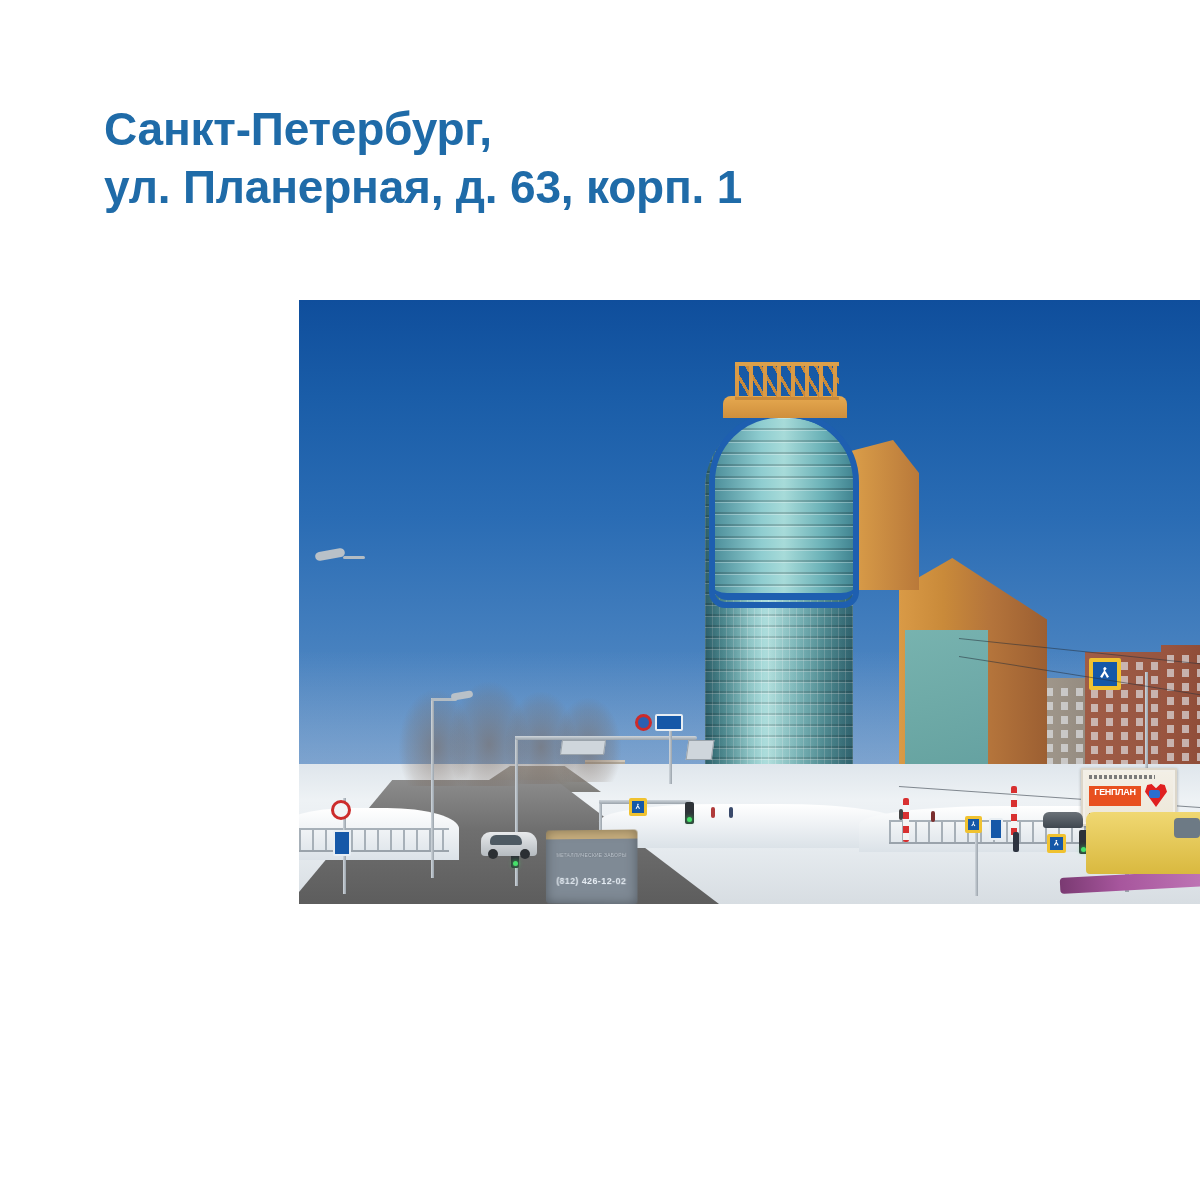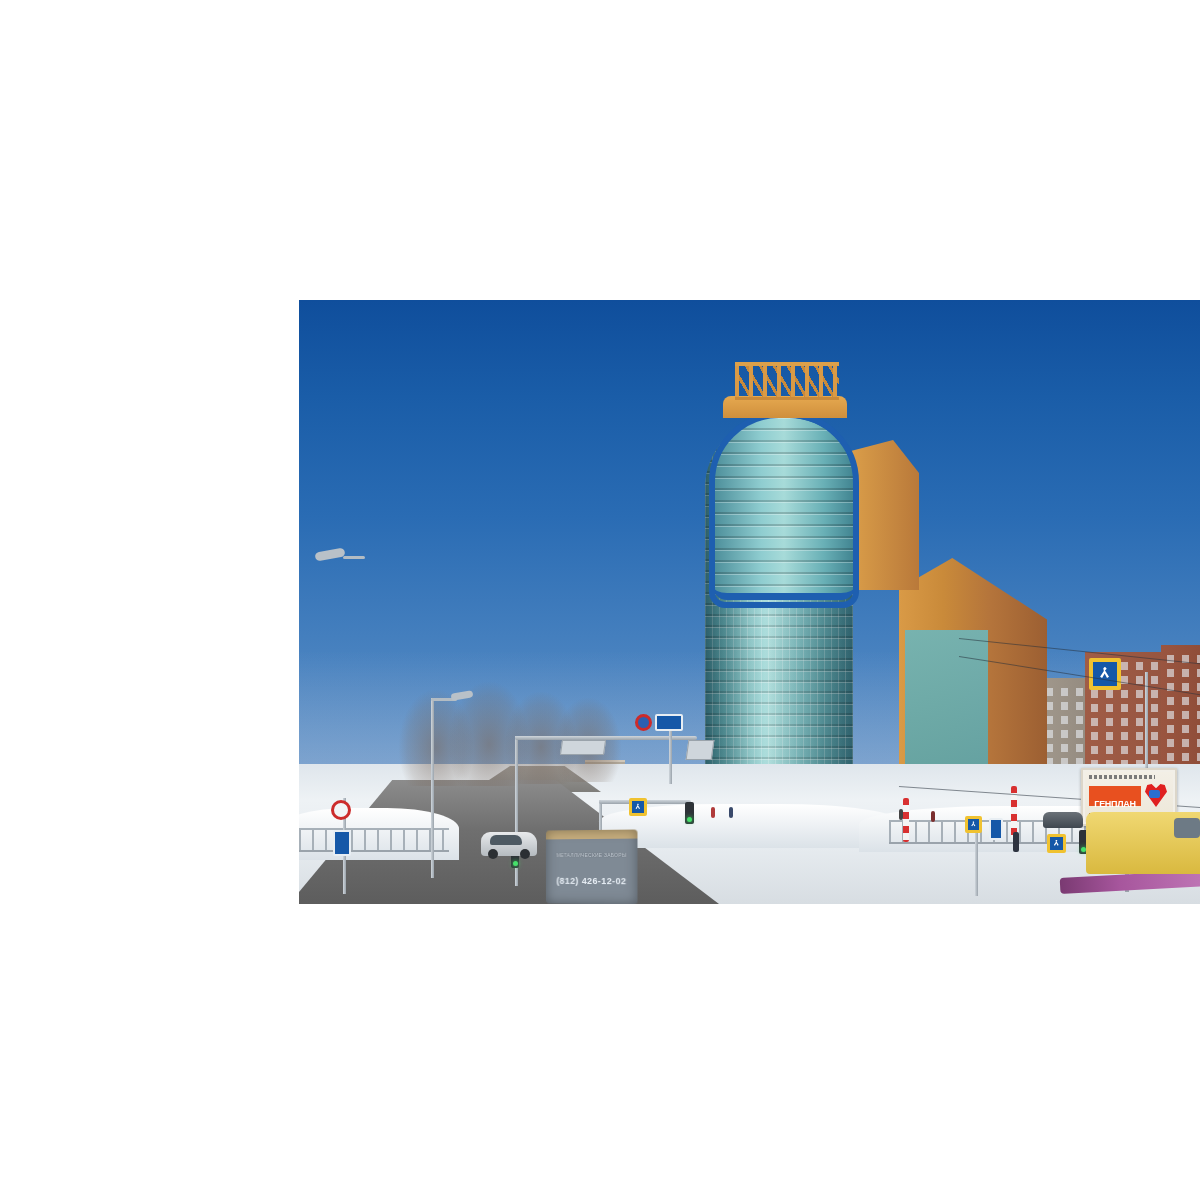--- a/index.html
+++ b/index.html
@@ -424,21 +424,21 @@
     box-shadow: 0 1px 3px rgba(0,0,0,.3);
     overflow: hidden;
   }
   .bb-bg { position: absolute; inset: 2px; background: linear-gradient(to bottom,#f3efe6,#ede7d8); }
   .bb-word {
     position: absolute; left: 6px; top: 16px; width: 52px; height: 20px;
     background: #e8501f;
     color: #fff;
     font-size: 9px; font-weight: bold; line-height: 10px;
     text-align: center;
-    padding-top: 13px;
+    padding-top: 1px;
     letter-spacing: -.3px;
   }
   .bb-heart {
     position: absolute; right: 8px; top: 13px; width: 22px; height: 24px;
     background: #e02020;
     clip-path: polygon(50% 100%, 0 36%, 10% 8%, 30% 4%, 50% 22%, 70% 4%, 90% 8%, 100% 36%);
   }
   .bb-heart:after {
     content: ""; position: absolute; left: 4px; top: 7px; width: 11px; height: 8px;
     background: #2b6fd0; border-radius: 2px;
@@ -466,20 +466,24 @@
     position: absolute; width: 6px; height: 52px;
     background: repeating-linear-gradient(to bottom,#d83030 0 7px,#f4f4f4 7px 14px);
     border-radius: 2px;
   }
 </style>
 </head>
 <body>
 
 <div class="card">
 
+  <div class="title-block">
+    <div class="title-line">Санкт-Петербург,</div>
+    <div class="title-line">ул. Планерная, д. 63, корп. 1</div>
+  </div>
 
   <div class="photo">
 
     <div class="sky"></div>
     <div class="sky-haze"></div>
 
     <div class="far-block b1"></div>
     <div class="far-block b2"></div>
     <div class="far-block b3"></div>
 

